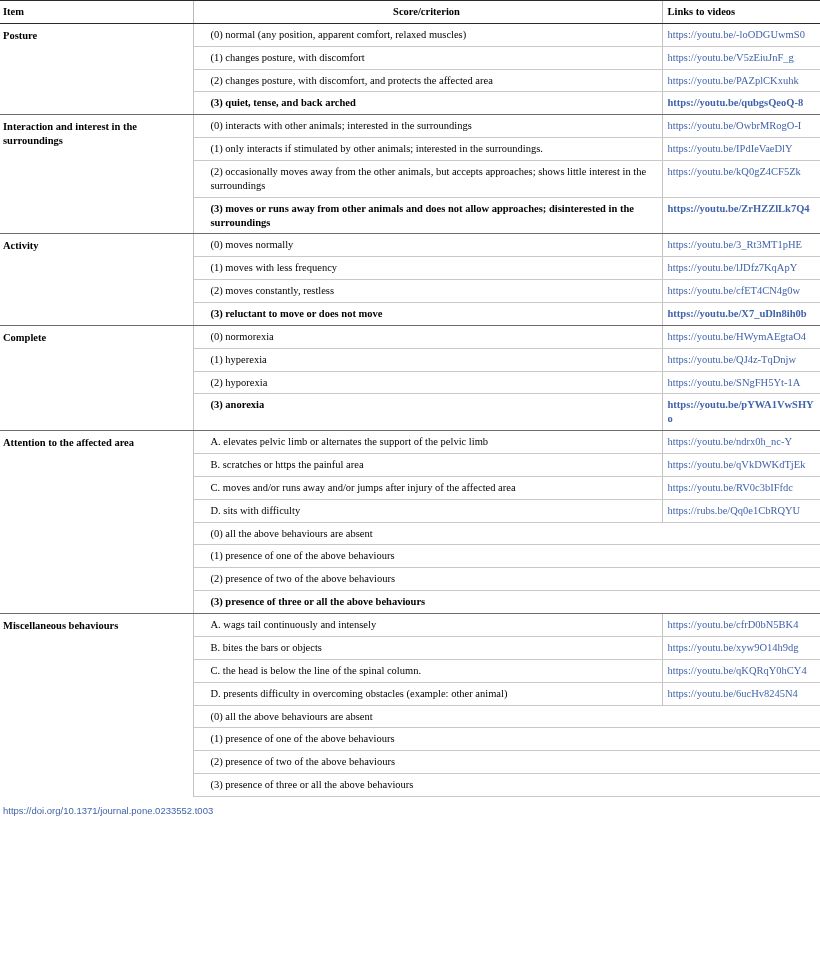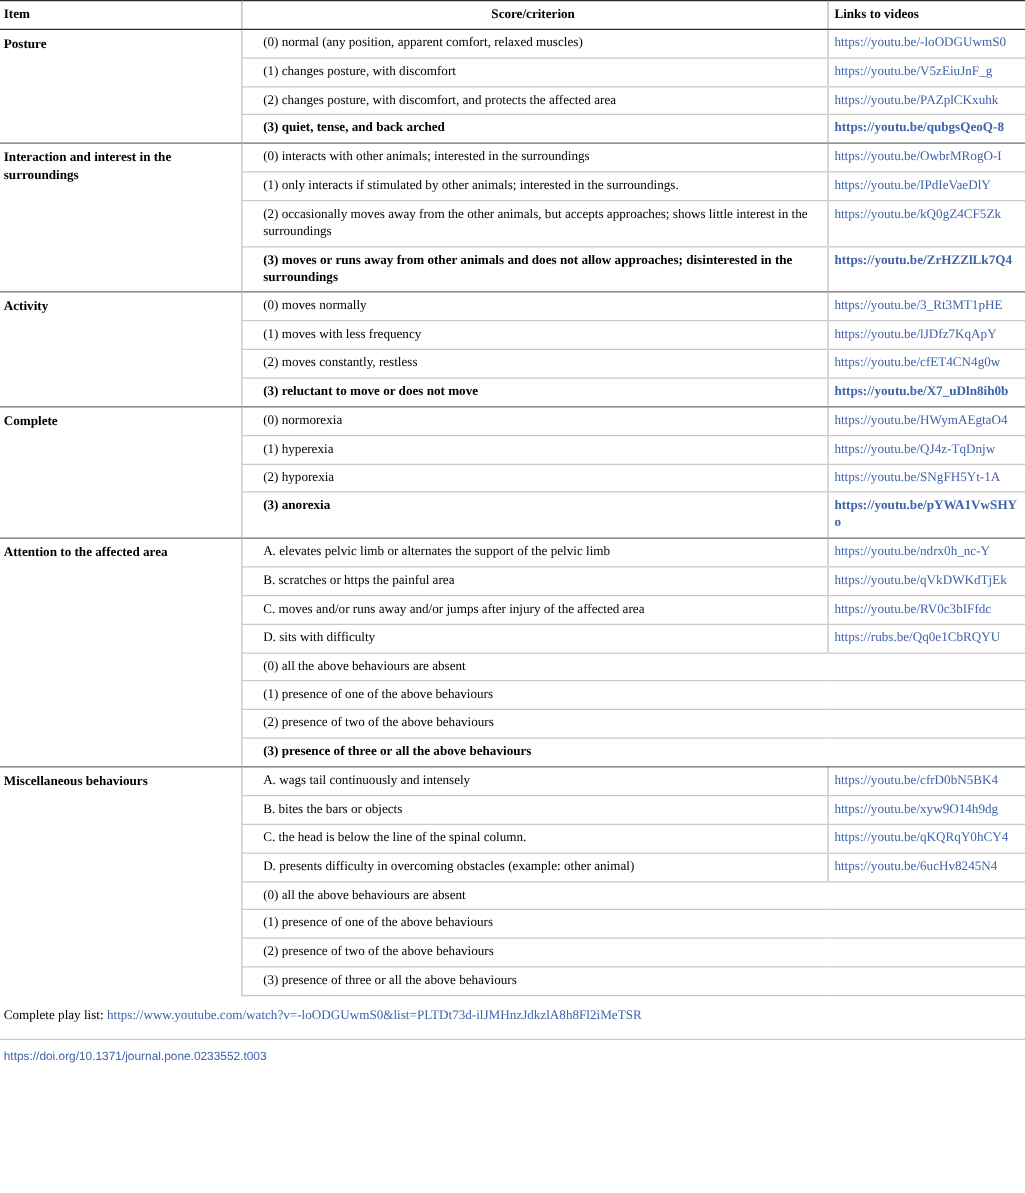--- a/index.html
+++ b/index.html
@@ -238,22 +238,18 @@
         </tr>
         <tr>
           <td class="crit-cell" colspan="2">(2) presence of two of the above behaviours</td>
         </tr>
         <tr>
           <td class="crit-cell" colspan="2">(3) presence of three or all the above behaviours</td>
         </tr>
       </tbody>
   </table>
 
-  <div class="footer-playlist">
-    <span>Complete play list:</span>
-    <a class="vlink" href="#">https://www.youtube.com/watch?v=-loODGUwmS0&amp;list=PLTDt73d-ilJMHnzJdkzlA8h8Fl2iMeTSR</a>
-  </div>
 
   <div class="footer-doi">
     <a href="#">https://doi.org/10.1371/journal.pone.0233552.t003</a>
   </div>
 
 </div>
 
 </body></html>

